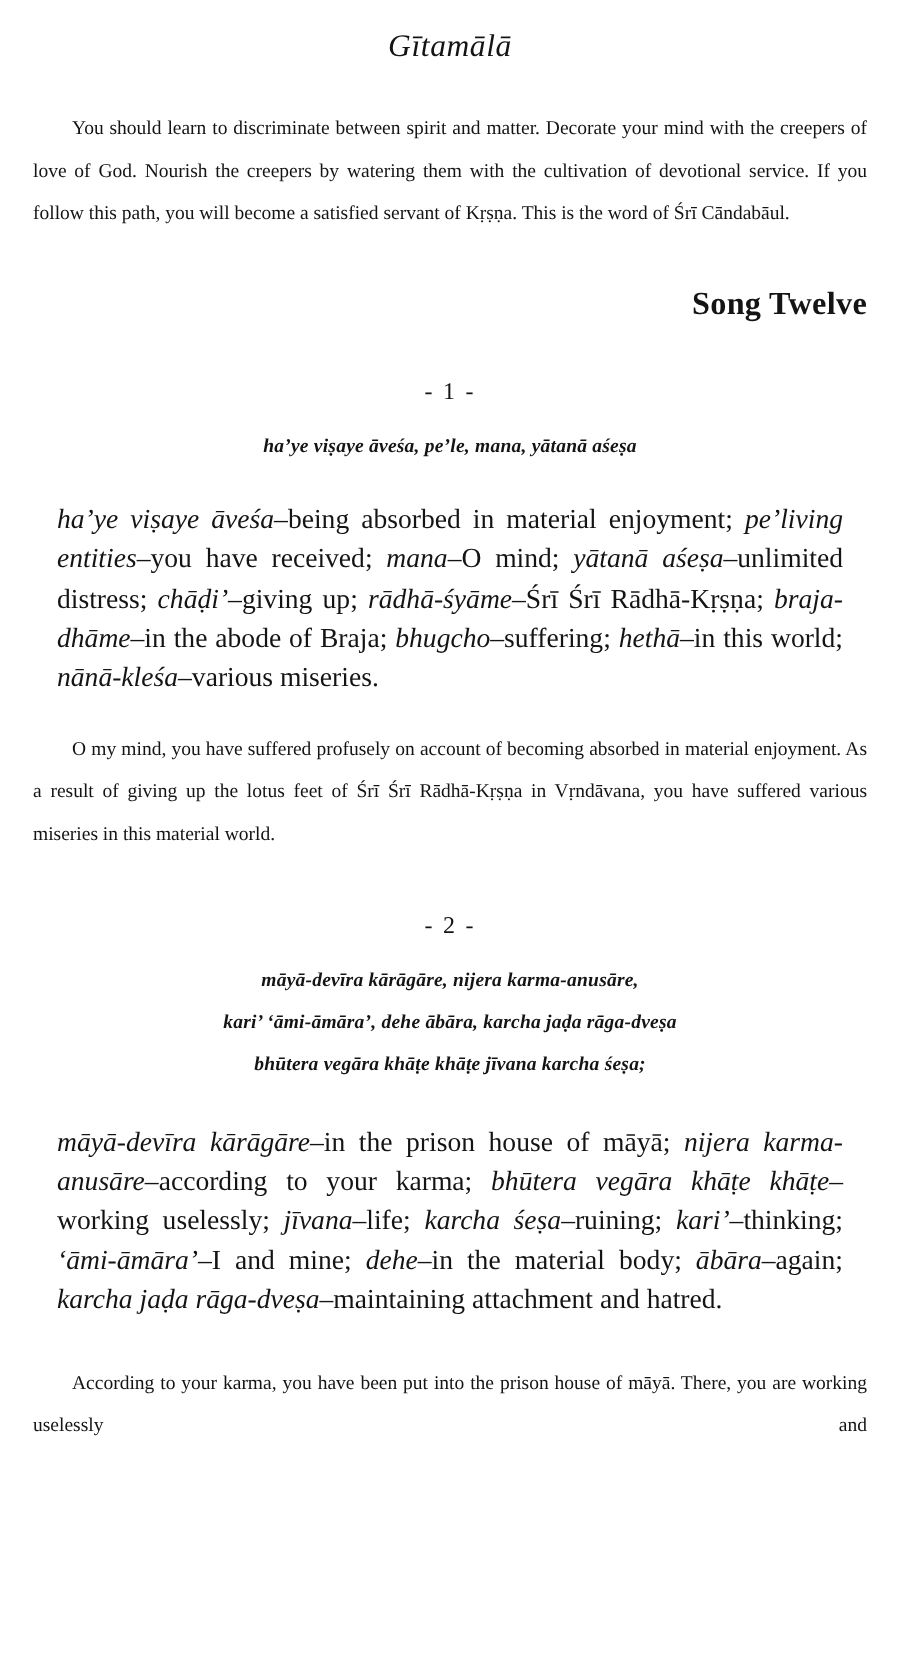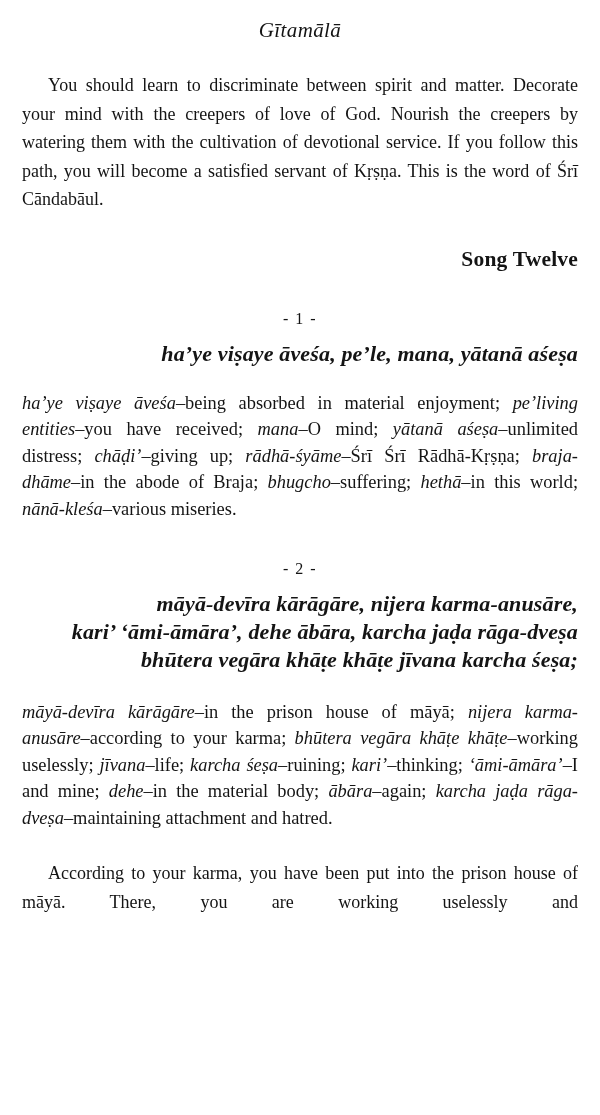--- a/index.html
+++ b/index.html
@@ -28,21 +28,21 @@
     text-align: center;
     font-style: italic;
     font-size: 21px;
     letter-spacing: 0.4px;
     margin-top: 18px;
     margin-bottom: 0;
   }
 
   
   .para {
-    font-size: 18px;
+    font-size: 13px;
     line-height: 28.6px;
     text-align: justify;
     text-justify: inter-word;
     margin: 0;
     hyphens: manual;
   }
   .para.indent {
     text-indent: 26px;
   }
   .para.last-line-left::after {
@@ -73,35 +73,35 @@
     letter-spacing: 1.5px;
   }
 
   
   .verse {
     margin: 0;
     padding-top: 12px;
   }
   .verse-line {
     display: block;
-    text-align: right;
+    text-align: center;
     font-weight: bold;
     font-style: italic;
-    font-size: 22px;
+    font-size: 13px;
     line-height: 28px;
     letter-spacing: 0.15px;
   }
 
   
   .gloss {
     font-size: 18.4px;
     line-height: 26.4px;
     text-align: justify;
     text-justify: inter-word;
-    margin: 0;
+    margin: 16px;
   }
   .gloss.gloss-1 { margin-top: 22px; }
   .gloss.gloss-2 { margin-top: 25px; }
   .gloss i {
     font-style: italic;
   }
 
   
   .translation {
     margin-top: 20px;
@@ -135,20 +135,21 @@
     <div class="song-heading">Song Twelve</div>
 
     <div class="verse-number">- 1 -</div>
 
     <div class="verse">
       <span class="verse-line">ha’ye viṣaye āveśa, pe’le, mana, yātanā aśeṣa</span>
     </div>
 
     <p class="gloss gloss-1"><i>ha’ye viṣaye āveśa</i><span>–being absorbed in material enjoyment; </span><i>pe’living</i><span> </span><i>entities</i><span>–you have received; </span><i>mana</i><span>–O mind; </span><i>yātanā aśeṣa</i><span>–unlimited distress; </span><i>chāḍi’</i><span>–giving up; </span><i>rādhā-śyāme</i><span>–Śrī Śrī Rādhā-Kṛṣṇa; </span><i>braja-dhāme</i><span>–in the abode of Braja; </span><i>bhugcho</i><span>–suffering; </span><i>hethā</i><span>–in this world; </span><i>nānā-kleśa</i><span>–various miseries.</span></p>
 
+    <p class="para indent translation">O my mind, you have suffered profusely on account of becoming absorbed in material enjoyment. As a result of giving up the lotus feet of Śrī Śrī Rādhā-Kṛṣṇa in Vṛndāvana, you have suffered various miseries in this material world.</p>
 
     <div class="verse-number">- 2 -</div>
 
     <div class="verse">
       <span class="verse-line">māyā-devīra kārāgāre, nijera karma-anusāre,</span>
       <span class="verse-line">kari’ ‘āmi-āmāra’, dehe ābāra, karcha jaḍa rāga-dveṣa</span>
       <span class="verse-line">bhūtera vegāra khāṭe khāṭe jīvana karcha śeṣa;</span>
     </div>
 
     <p class="gloss gloss-2"><i>māyā-devīra kārāgāre</i><span>–in the prison house of māyā; </span><i>nijera karma-anusāre</i><span>–according to your karma; </span><i>bhūtera vegāra khāṭe khāṭe</i><span>–working uselessly; </span><i>jīvana</i><span>–life; </span><i>karcha śeṣa</i><span>–ruining; </span><i>kari’</i><span>–thinking; </span><i>‘āmi-āmāra’</i><span>–I and mine; </span><i>dehe</i><span>–in the material body; </span><i>ābāra</i><span>–again; </span><i>karcha jaḍa rāga-dveṣa</i><span>–maintaining attachment and hatred.</span></p>

